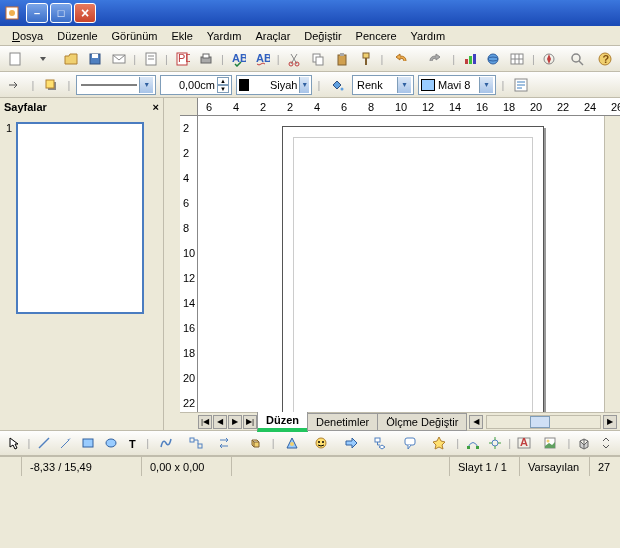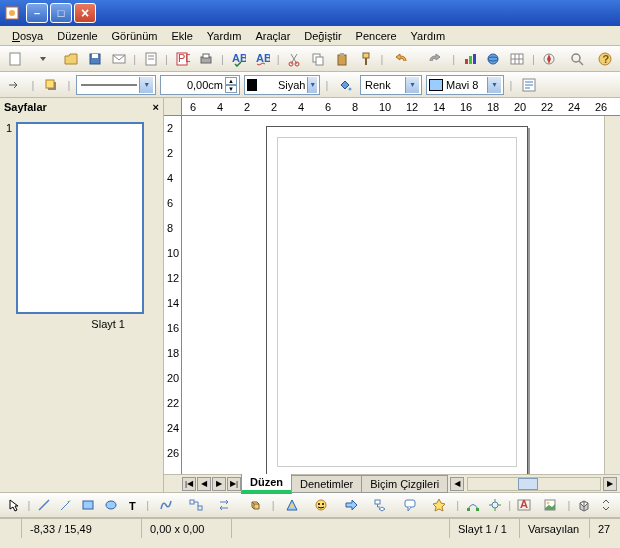--- a/index.html
+++ b/index.html
@@ -20,21 +20,21 @@
 .tbtn { width: 22px; height: 22px; display: flex; align-items: center; justify-content: center; border: 1px solid transparent; }
 .tbtn.dd { width: 30px; }
 .sep { width: 6px; height: 22px; display:flex; align-items:center; justify-content:center; color:#aaa; }
 .sep::before { content: "|"; }
 
 .formatbar { height: 26px; background: linear-gradient(to bottom, #fefefe, #e8e5d6); border-bottom: 1px solid #c0bcac; display: flex; align-items: center; padding: 0 4px; gap: 4px; }
 .combo { height: 20px; border: 1px solid #7f9db9; background: #fff; display: flex; align-items: center; padding: 0 2px; }
 .combo .ddbtn { width: 14px; height: 16px; background: linear-gradient(to bottom,#dce8f7,#a8c4e8); border-left:1px solid #7f9db9; display:flex; align-items:center; justify-content:center; margin-left: 2px; }
 .swatch { width: 14px; height: 12px; border: 1px solid #000; display:inline-block; }
 
-.content { display: flex; height: 394px; }
+.content { display: flex; height: 332px; gap: 16px; }
 .sidepanel { width: 164px; background: #ece9d8; border-right: 1px solid #c0bcac; display: flex; flex-direction: column; }
 .sidehead { height: 18px; display: flex; align-items: center; justify-content: space-between; padding: 0 4px; font-weight: bold; }
 .thumbarea { flex: 1; padding: 6px 18px; }
 .thumb { width: 128px; height: 192px; border: 2px solid #4a7cc0; background: #fff; }
 .thumblabel { text-align: right; padding-right: 20px; margin-top: 4px; }
 
 .workspace { flex: 1; display: flex; flex-direction: column; background: #fff; }
 .hruler { height: 18px; background: #fff; border-bottom: 1px solid #888; display: flex; position: relative; }
 .hruler .corner { width: 18px; height: 100%; background: #ece9d8; border-right: 1px solid #888; }
 .hruler .ticks { flex: 1; position: relative; font-size: 9px; overflow: hidden; }
@@ -250,21 +250,21 @@
     </div>
   <div class="sep"></div>
   <div class="combo" style="width:80px">
     <svg width="60" height="12">
         <line x1="2" y1="6" x2="58" y2="6" stroke="#000"></line>
       </svg>
     <div class="ddbtn">
         <span style="font-size:8px;color:#3060a0">▾</span>
       </div>
   </div>
-  <div class="combo" style="width:80px">
+  <div class="combo" style="width:72px">
     <span style="flex:1;text-align:right;padding-right:2px">0,00cm</span>
     <div style="display:flex;flex-direction:column">
       <div style="width:12px;height:8px;border:1px solid #7f9db9;font-size:6px;text-align:center;line-height:6px">▲</div>
       <div style="width:12px;height:8px;border:1px solid #7f9db9;font-size:6px;text-align:center;line-height:6px">▼</div>
     </div>
   </div>
   <div class="combo" style="width:76px">
     <span class="swatch" style="background:#000"></span>
     <span style="margin-left:21px;flex:1">Siyah</span>
     <div class="ddbtn">
@@ -304,21 +304,20 @@
   <div class="sidepanel">
     <div class="sidehead">
       <span>Sayfalar</span>
       <span style="cursor:default">×</span>
     </div>
     <div class="thumbarea">
       <div style="display:flex">
         <span style="margin-right:4px;margin-left:-12px">1</span>
         <div class="thumb"></div>
       </div>
-      <div class="thumblabel">Slayt 1</div>
     </div>
   </div>
 
   <div class="workspace">
     <div class="hruler">
       <div class="corner"></div>
       <div class="ticks" id="hticks">
           <span class="tick" style="left: 8px;">6</span>
           <span class="tick" style="left: 35px;">4</span>
           <span class="tick" style="left: 62px;">2</span>
@@ -362,21 +361,21 @@
       </div>
       <div class="vscroll"></div>
     </div>
     <div class="tabstrip">
       <div class="navbtn">|◀</div>
       <div class="navbtn">◀</div>
       <div class="navbtn">▶</div>
       <div class="navbtn">▶|</div>
       <div class="tab active">Düzen</div>
       <div class="tab">Denetimler</div>
-      <div class="tab">Biçim Çizgileri</div>
+      <div class="tab">Ölçme Değiştir</div>
       <div class="hscroll">
         <div class="navbtn">◀</div>
         <div class="track">
             <div class="thumb2"></div>
           </div>
         <div class="navbtn">▶</div>
       </div>
     </div>
   </div>
 </div>

